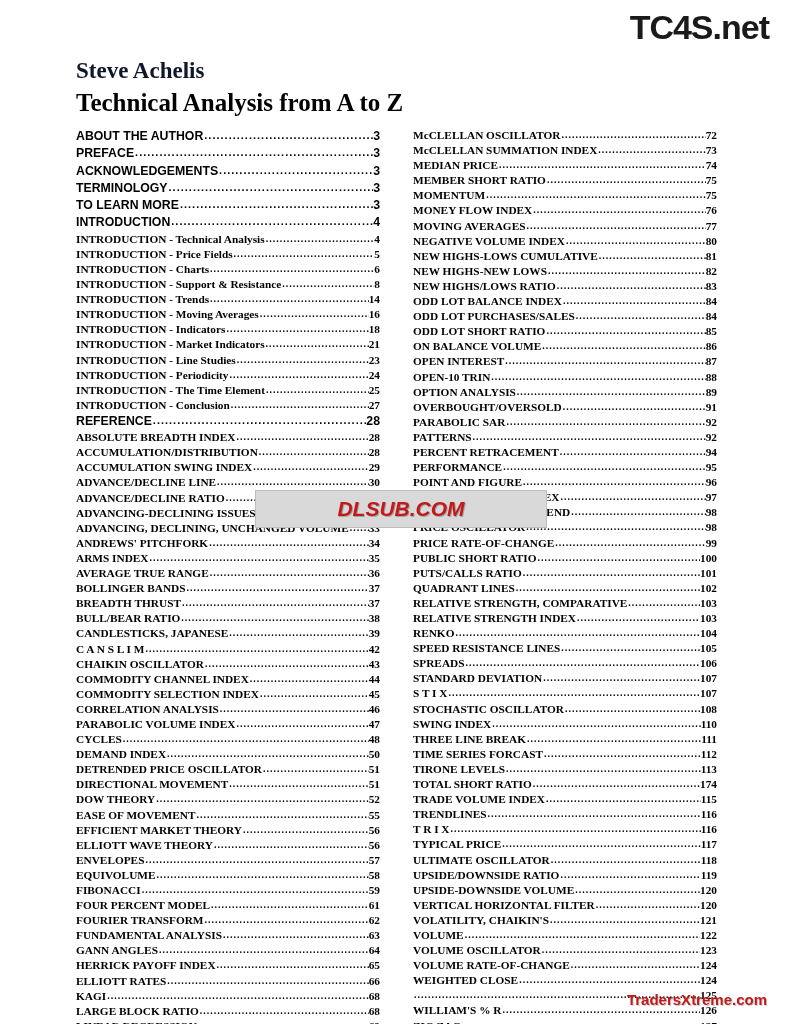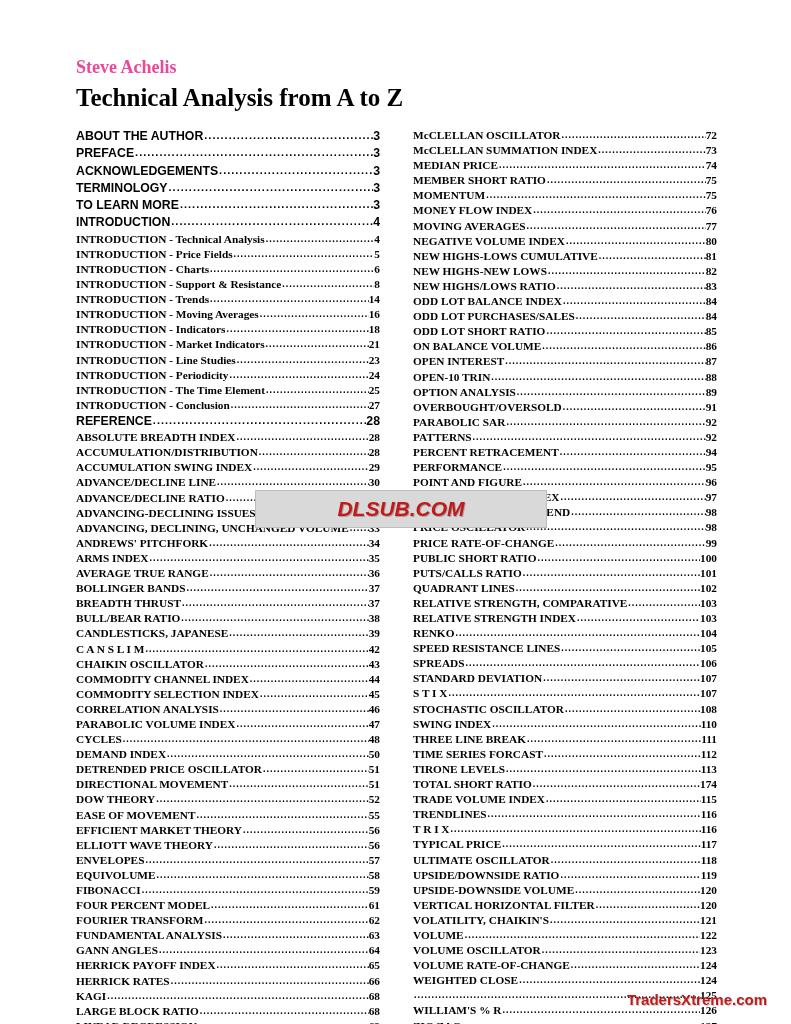--- a/index.html
+++ b/index.html
@@ -33,22 +33,22 @@
   }
   
   .title-block {
     position: absolute;
     left: 76px;
     top: 58px;
   }
   .author {
     font-family: "Liberation Serif", serif;
     font-weight: bold;
-    font-size: 18px;
-    color: #ec4899;
+    font-size: 23px;
+    color: #0f172a;
     margin: 0 0 6px 0;
     line-height: 1.1;
   }
   .book-title {
     font-family: "Liberation Serif", serif;
     font-weight: bold;
     font-size: 25px;
     color: #000;
     margin: 0;
     line-height: 1.1;
@@ -153,20 +153,21 @@
     font-size: 15px;
     color: #c21a1a;
     text-shadow: 1px 1px 0 rgba(0,0,0,0.2);
   }
 </style>
 </head>
 <body>
 
 <div class="page">
 
+  <div class="brand-top">TC4S.net</div>
 
   <div class="title-block">
     <div class="author">Steve Achelis</div>
     <div class="book-title">Technical Analysis from A to Z</div>
   </div>
 
   <div class="toc">
     <div class="col col-left" id="col-left">
         <div class="entry lvl1">
           <span class="lbl">ABOUT THE AUTHOR</span>
@@ -437,21 +438,21 @@
           <span class="lbl">GANN ANGLES</span>
           <span class="dots"> ..........................................................................................</span>
           <span class="pg">64</span>
         </div>
         <div class="entry lvl2">
           <span class="lbl">HERRICK PAYOFF INDEX</span>
           <span class="dots"> ..........................................................................................</span>
           <span class="pg">65</span>
         </div>
         <div class="entry lvl2">
-          <span class="lbl">HERRICK RATES</span>
+          <span class="lbl">ELLIOTT RATES</span>
           <span class="dots"> ..........................................................................................</span>
           <span class="pg">66</span>
         </div>
         <div class="entry lvl2">
           <span class="lbl">KAGI</span>
           <span class="dots"> ..........................................................................................</span>
           <span class="pg">68</span>
         </div>
         <div class="entry lvl2">
           <span class="lbl">LARGE BLOCK RATIO</span>

